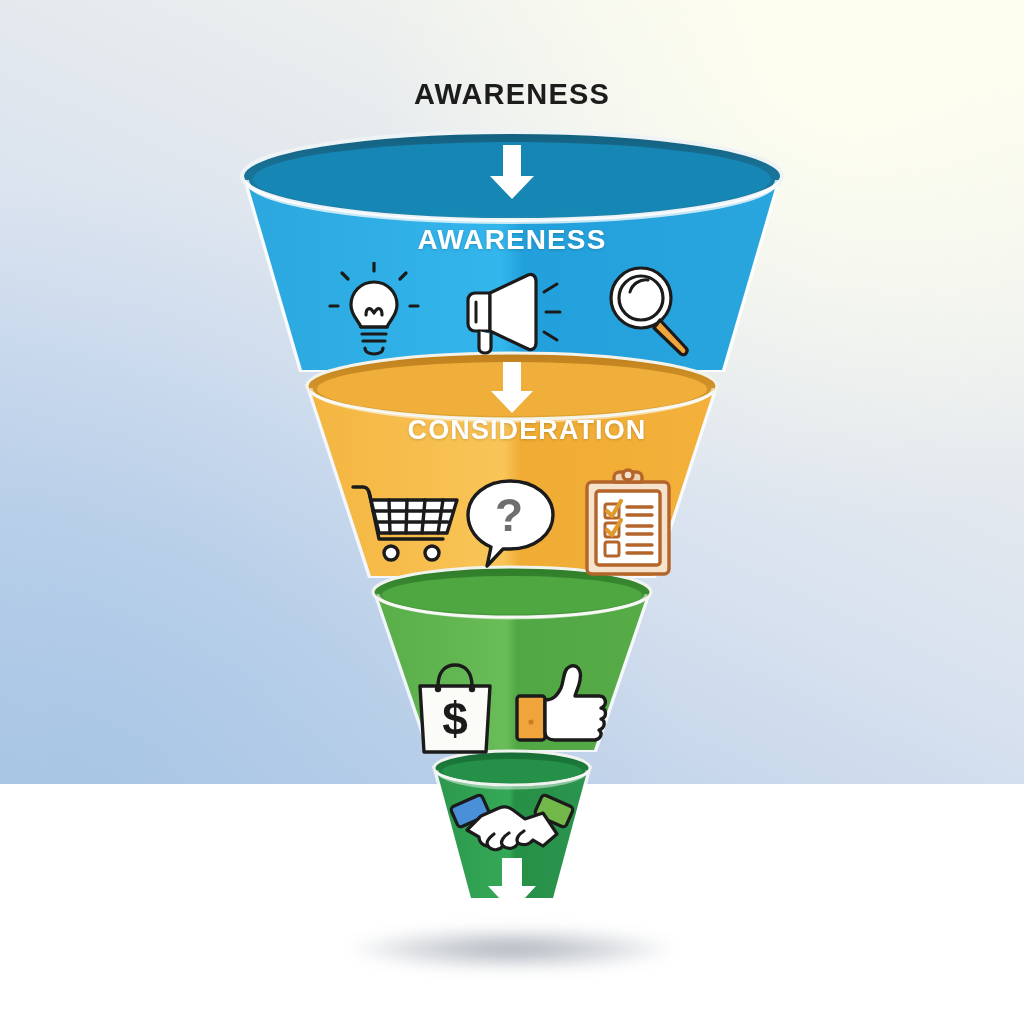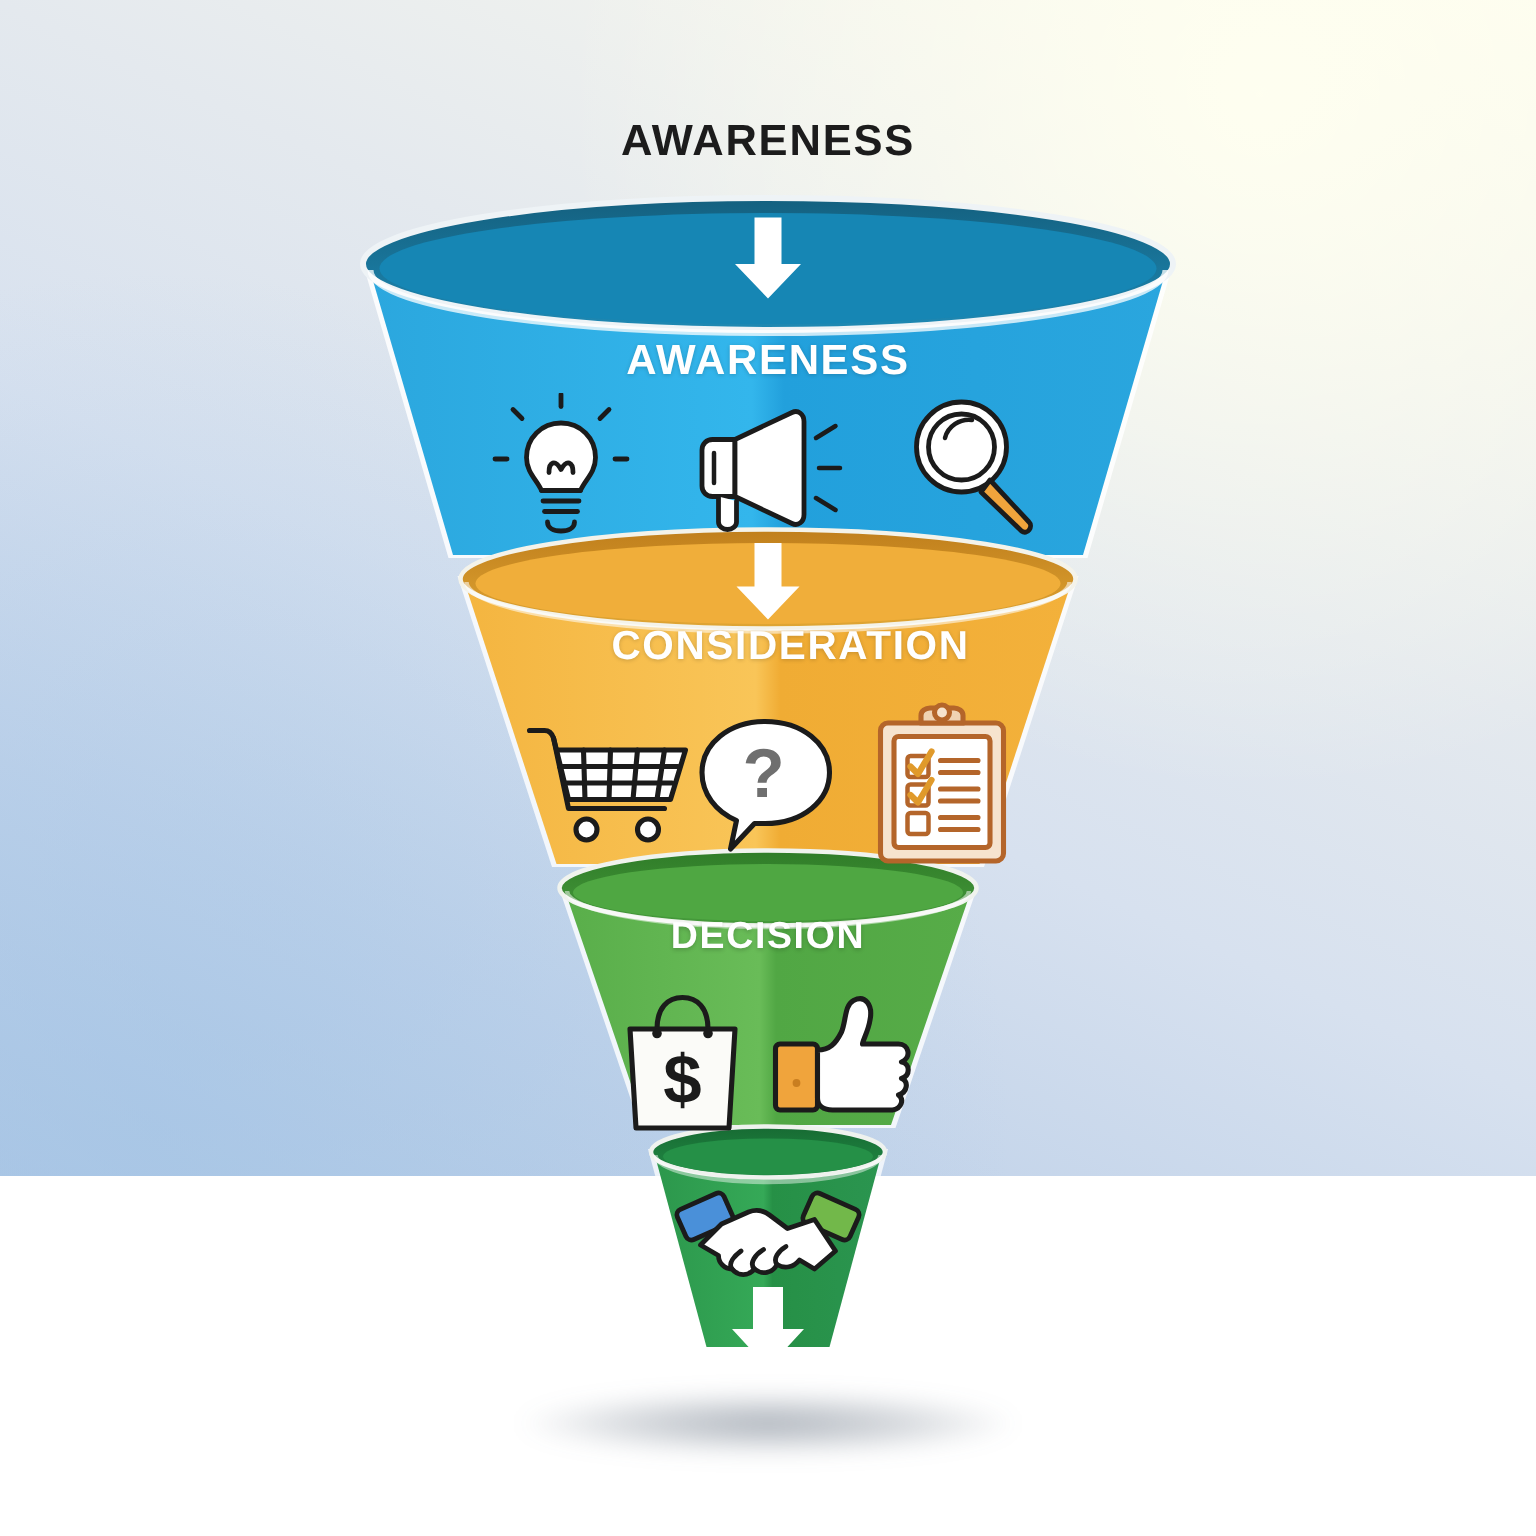--- a/index.html
+++ b/index.html
@@ -202,21 +202,20 @@
       <path d="M432,766 L468,900 L556,900 L592,766 Z" fill="#ffffff" opacity="0.75"></path>
       <path d="M436,768 L471,898 L553,898 L588,768 Z" fill="url(#gDGreen)"></path>
       <ellipse cx="512" cy="768" rx="78" ry="17" fill="url(#gDGreenRim)" stroke="#eff2ee" stroke-width="3"></ellipse>
       <ellipse cx="512" cy="771" rx="70" ry="12" fill="#259047"></ellipse>
       <path d="M437,770 C437,780 471,788 512,788 C553,788 587,780 587,770" fill="none" stroke="#ffffff" stroke-width="3" opacity="0.45"></path>
     </g>
   </svg>
 
   <div class="band-label" id="label-awareness">AWARENESS</div>
   <div class="band-label" id="label-consideration">CONSIDERATION</div>
-  <div class="band-label" id="label-decision">DECISION</div>
 
   <div class="icon-row" id="icons-awareness">
 
     <svg class="icon" width="92" height="100" viewBox="0 0 92 100">
       <g fill="none" stroke="#1b1b1b" stroke-width="3.2" stroke-linecap="round" stroke-linejoin="round">
         <path d="M46,20 C59,20 69,30 69,43 C69,53 62,58 59,65 L33,65 C30,58 23,53 23,43 C23,30 33,20 46,20 Z" fill="#ffffff"></path>
         <path d="M33,65 L59,65"></path>
         <path d="M34,72 L58,72"></path>
         <path d="M35,79 L57,79"></path>
         <path d="M37,86 C37,90 41,92 46,92 C51,92 55,90 55,86"></path>

